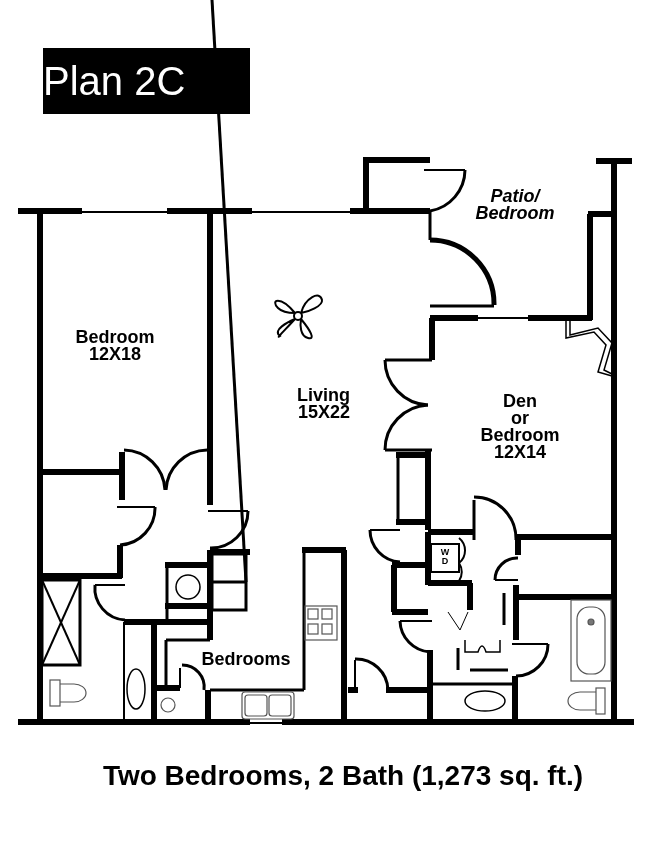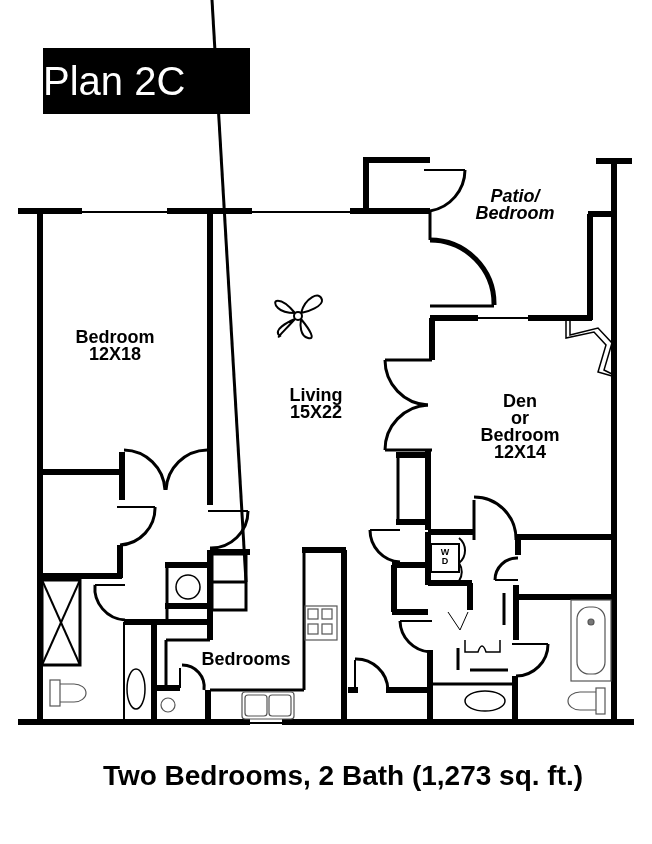--- a/index.html
+++ b/index.html
@@ -193,21 +193,21 @@
 
     <ellipse cx="485" cy="701" rx="20" ry="10" stroke="#000" stroke-width="1.5"></ellipse>
   </g>
 </svg>
 
 <div class="room-label" style="left:60px; top:329px; width:110px;">
   <div>Bedroom</div>
   <div>12X18</div>
 </div>
 
-<div class="room-label" style="left:266px; top:387px; width:100px;">
+<div class="room-label" style="left:250px; top:387px; width:100px;text-align:right;">
   <div>Living</div>
   <div>15X22</div>
 </div>
 
 <div class="room-label" style="left:460px; top:381px; width:120px;margin-top:12px;">
   <div>Den</div>
   <div>or</div>
   <div>Bedroom</div>
   <div>12X14</div>
 </div>

